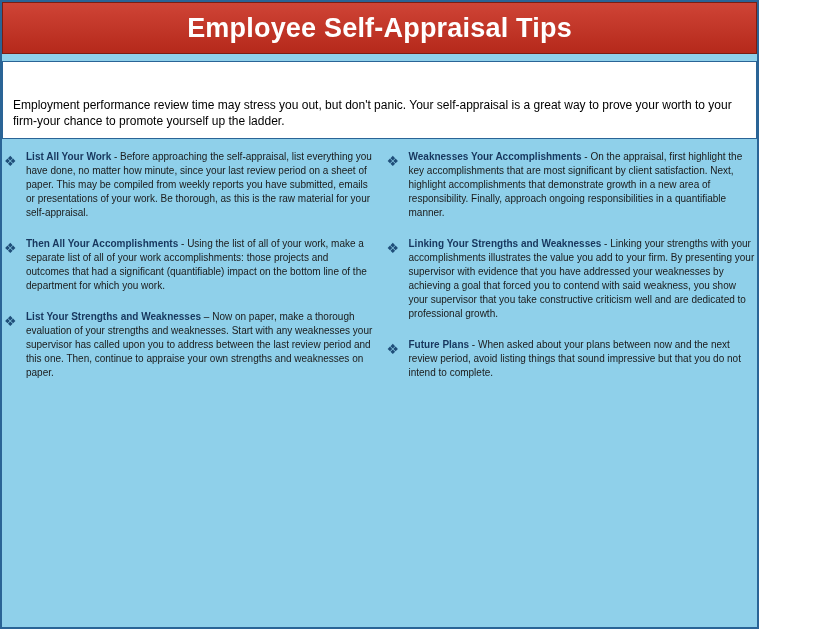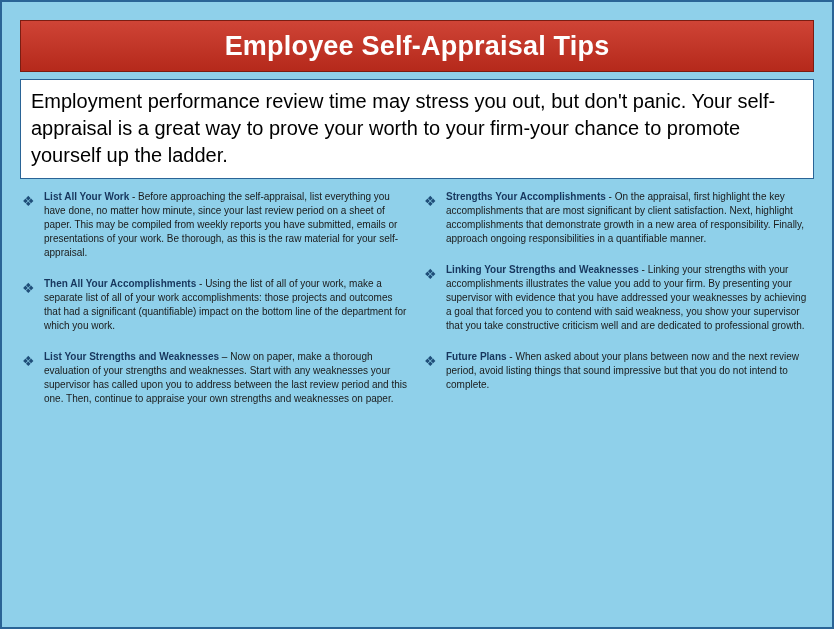--- a/index.html
+++ b/index.html
@@ -8,27 +8,27 @@
     padding: 0;
     background: #ffffff;
   }
   body {
     font-family: "Liberation Sans", sans-serif;
     width: 834px;
     height: 629px;
     overflow: hidden;
   }
   .poster {
-    width: 834px;
+    width: 759px;
     height: 629px;
     border: 2px solid #2a6496;
     background: #8fd0ea;
     display: flex;
     flex-direction: column;
-    padding: 18px;
+    padding: 0;
   }
   .title-bar {
     background: #c0392b;
     background: linear-gradient(to bottom, #cf4436 0%, #b5291b 100%);
     border: 1px solid #7b1d12;
     height: 52px;
     display: flex;
     align-items: center;
     justify-content: center;
     flex: none;
@@ -41,24 +41,25 @@
     text-align: center;
   }
   .intro-box {
     margin-top: 7px;
     background: #ffffff;
     border: 1px solid #2a6496;
     padding: 8px 10px 9px 10px;
     flex: none;
   }
   .intro-text {
-    font-size: 20px;
+    font-size: 12px;
     line-height: 1.35;
     color: #000000;
     text-align: left;
+    margin-top: 27px;
   }
   .columns {
     margin-top: 7px;
     display: flex;
     flex: 1 1 auto;
     gap: 14px;
     padding: 4px 2px 2px 2px;
     min-height: 0;
   }
   .column {
@@ -131,21 +132,21 @@
         </div>
       </div>
 
     </div>
 
     <div class="column">
 
       <div class="tip">
         <span class="bullet">❖</span>
         <div class="tip-body">
-          <span class="tip-title">Strengths Your Accomplishments</span><span class="tip-sep"> - </span><span class="tip-text">On the appraisal, first highlight the key accomplishments that are most significant by client satisfaction. Next, highlight accomplishments that demonstrate growth in a new area of responsibility. Finally, approach ongoing responsibilities in a quantifiable manner.</span>
+          <span class="tip-title">Weaknesses Your Accomplishments</span><span class="tip-sep"> - </span><span class="tip-text">On the appraisal, first highlight the key accomplishments that are most significant by client satisfaction. Next, highlight accomplishments that demonstrate growth in a new area of responsibility. Finally, approach ongoing responsibilities in a quantifiable manner.</span>
         </div>
       </div>
 
       <div class="tip">
         <span class="bullet">❖</span>
         <div class="tip-body">
           <span class="tip-title">Linking Your Strengths and Weaknesses</span><span class="tip-sep"> - </span><span class="tip-text">Linking your strengths with your accomplishments illustrates the value you add to your firm. By presenting your supervisor with evidence that you have addressed your weaknesses by achieving a goal that forced you to contend with said weakness, you show your supervisor that you take constructive criticism well and are dedicated to professional growth.</span>
         </div>
       </div>
 

